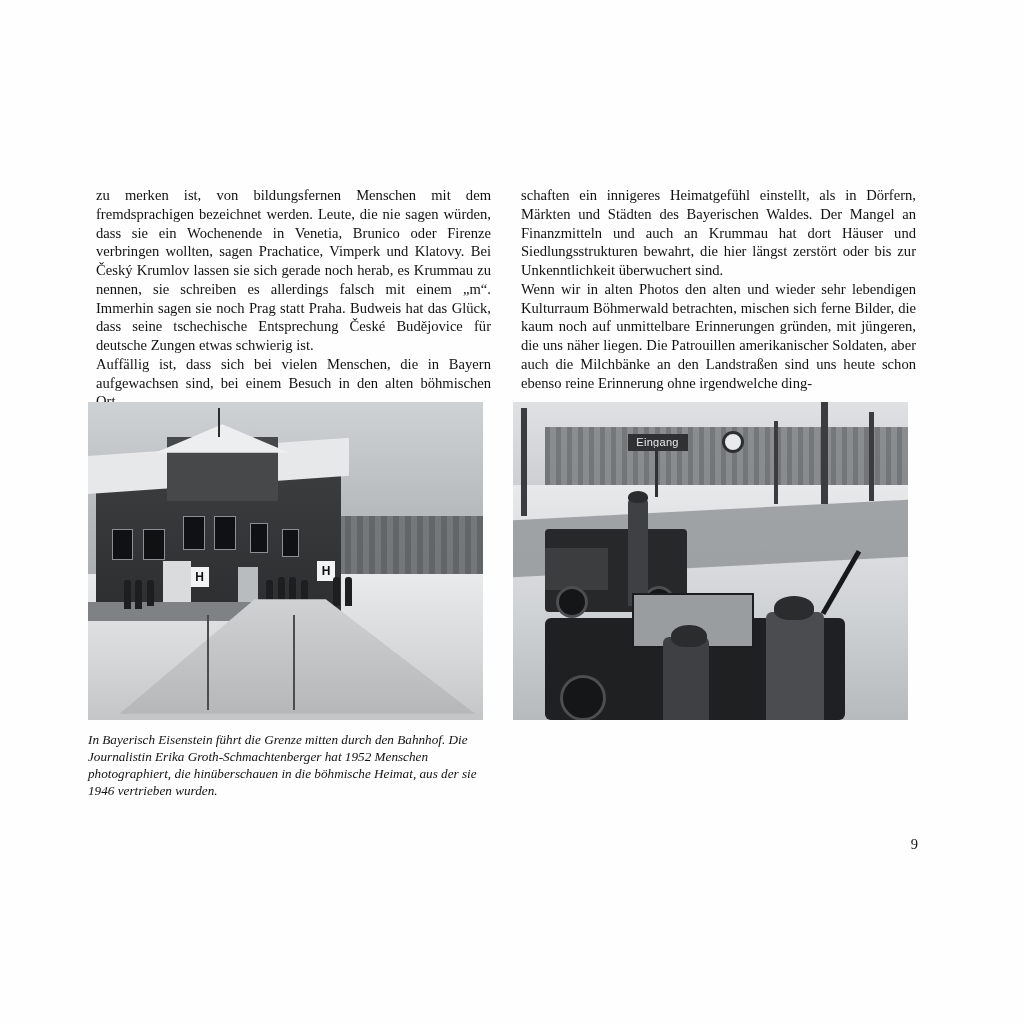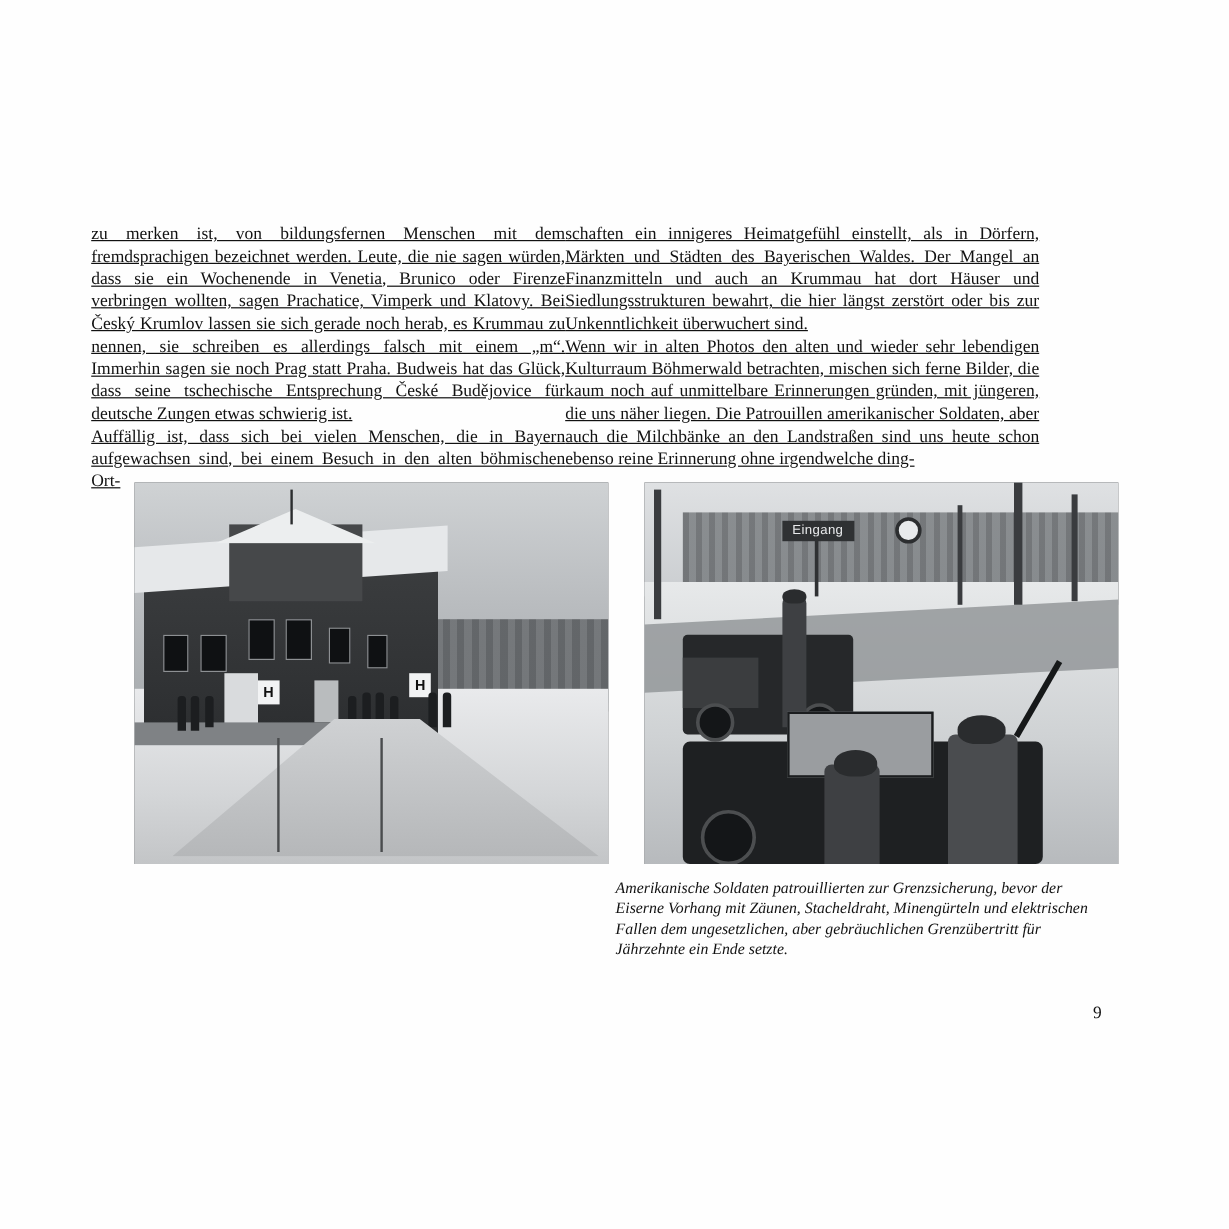--- a/index.html
+++ b/index.html
@@ -17,25 +17,25 @@
   }
   .page {
     position: absolute;
     left: 0; top: 0;
     width: 1024px;
     height: 1024px;
     background: #fefefe;
   }
   .columns {
     position: absolute;
-    left: 76px;
+    left: 96px;
     top: 186px;
     width: 820px;
     display: flex;
-    text-decoration: underline;
+    gap: 30px;
   }
   .col {
     width: 395px;
   }
   .col p {
     margin: 0;
     font-size: 14.6px;
     line-height: 1.285;
     text-align: justify;
     hyphens: none;
@@ -57,21 +57,20 @@
   .figure {
     width: 395px;
   }
   .photo {
     width: 395px;
     height: 318px;
     position: relative;
     overflow: hidden;
     background: #6d6f72;
     border: 0;
-    margin-left: 24px;
   }
   .caption {
     margin-top: 12px;
     font-size: 13.2px;
     line-height: 1.28;
     font-style: italic;
     font-family: "Liberation Serif", serif;
     color: #111;
   }
   .page-number {
@@ -267,20 +266,21 @@
         <div class="p1-person" style="left:48%; top:55%; height:9%;"></div>
         <div class="p1-person" style="left:51%; top:55%; height:9%;"></div>
         <div class="p1-person" style="left:54%; top:56%; height:8%;"></div>
         <div class="p1-person" style="left:62%; top:55%; height:9%;"></div>
         <div class="p1-person" style="left:65%; top:55%; height:9%;"></div>
 
         <div class="p1-tracks"></div>
         <div class="p1-rail" style="left:30%; height:30%;"></div>
         <div class="p1-rail" style="left:52%; height:30%;"></div>
       </div>
+      <figcaption class="caption">In Bayerisch Eisenstein führt die Grenze mitten durch den Bahnhof. Die Journalistin Erika Groth-Schmachtenberger hat 1952 Menschen photographiert, die hinüberschauen in die böhmische Heimat, aus der sie 1946 vertrieben wurden.</figcaption>
     </figure>
 
     <figure class="figure" style="margin:0">
       <div class="photo">
         <div class="p2-sky"></div>
         <div class="p2-treeline"></div>
         <div class="p2-ground"></div>
         <div class="p2-road"></div>
 
         <div class="p2-bigtree" style="left:2%;  top:2%;  width:6px;  height:34%;"></div>
@@ -304,19 +304,18 @@
         <div class="p2-windshield"></div>
         <div class="p2-wheel" style="left:12%; top:86%; width:40px; height:40px;"></div>
 
         <div class="p2-soldier" style="left:38%; top:74%; width:46px; height:26%;"></div>
         <div class="p2-helmet" style="left:40%; top:70%; width:36px; height:22px;"></div>
 
         <div class="p2-soldier" style="left:64%; top:66%; width:58px; height:34%; background:#4a4c4f;"></div>
         <div class="p2-helmet" style="left:66%; top:61%; width:40px; height:24px;"></div>
         <div class="p2-rifle" style="left:74%; top:56%; width:72px; height:5px;"></div>
       </div>
-      <figcaption class="caption">Amerikanische Soldaten patrouillierten zur Grenzsicherung, bevor der Eiserne Vorhang mit Zäunen, Stacheldraht, Minengürteln und elektrischen Fallen dem ungesetzlichen, aber gebräuchlichen Grenzübertritt für Jährzehnte ein Ende setzte.</figcaption>
     </figure>
 
   </div>
 
   <div class="page-number">9</div>
 </div>
 
 </body></html>

